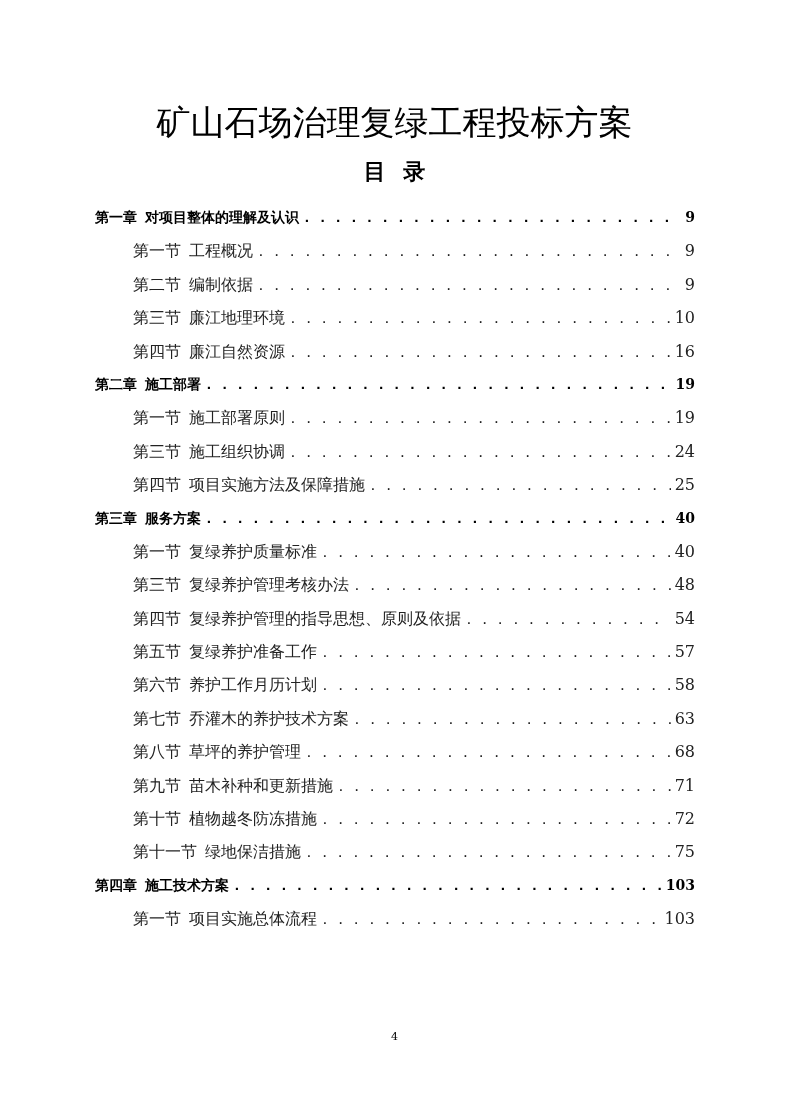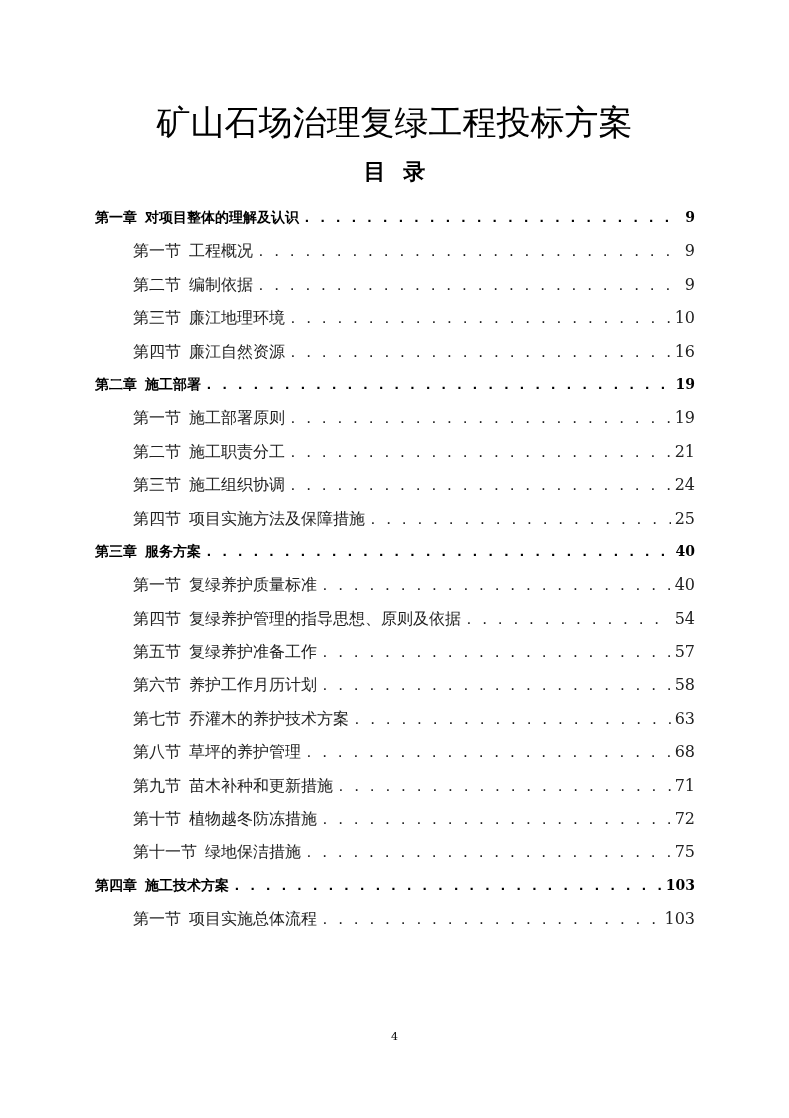--- a/index.html
+++ b/index.html
@@ -75,43 +75,43 @@
         <span class="toc-label"><span class="num">第二章</span><span>施工部署</span></span>
         <span class="toc-dots"></span>
         <span class="toc-page">19</span>
       </div>
     <div class="toc-row section">
         <span class="toc-label"><span class="num">第一节</span><span>施工部署原则</span></span>
         <span class="toc-dots"></span>
         <span class="toc-page">19</span>
       </div>
     <div class="toc-row section">
-        <span class="toc-label"><span class="num">第二节</span><span>施工职责分工</span></span>
-        <span class="toc-dots"></span>
-        <span class="toc-page">21</span>
-      </div>
-    <div class="toc-row section">
         <span class="toc-label"><span class="num">第三节</span><span>施工组织协调</span></span>
         <span class="toc-dots"></span>
         <span class="toc-page">24</span>
       </div>
     <div class="toc-row section">
         <span class="toc-label"><span class="num">第四节</span><span>项目实施方法及保障措施</span></span>
         <span class="toc-dots"></span>
         <span class="toc-page">25</span>
       </div>
     <div class="toc-row chapter">
         <span class="toc-label"><span class="num">第三章</span><span>服务方案</span></span>
         <span class="toc-dots"></span>
         <span class="toc-page">40</span>
       </div>
     <div class="toc-row section">
         <span class="toc-label"><span class="num">第一节</span><span>复绿养护质量标准</span></span>
         <span class="toc-dots"></span>
         <span class="toc-page">40</span>
+      </div>
+    <div class="toc-row section">
+        <span class="toc-label"><span class="num">第三节</span><span>复绿养护管理考核办法</span></span>
+        <span class="toc-dots"></span>
+        <span class="toc-page">48</span>
       </div>
     <div class="toc-row section">
         <span class="toc-label"><span class="num">第四节</span><span>复绿养护管理的指导思想、原则及依据</span></span>
         <span class="toc-dots"></span>
         <span class="toc-page">54</span>
       </div>
     <div class="toc-row section">
         <span class="toc-label"><span class="num">第五节</span><span>复绿养护准备工作</span></span>
         <span class="toc-dots"></span>
         <span class="toc-page">57</span>

